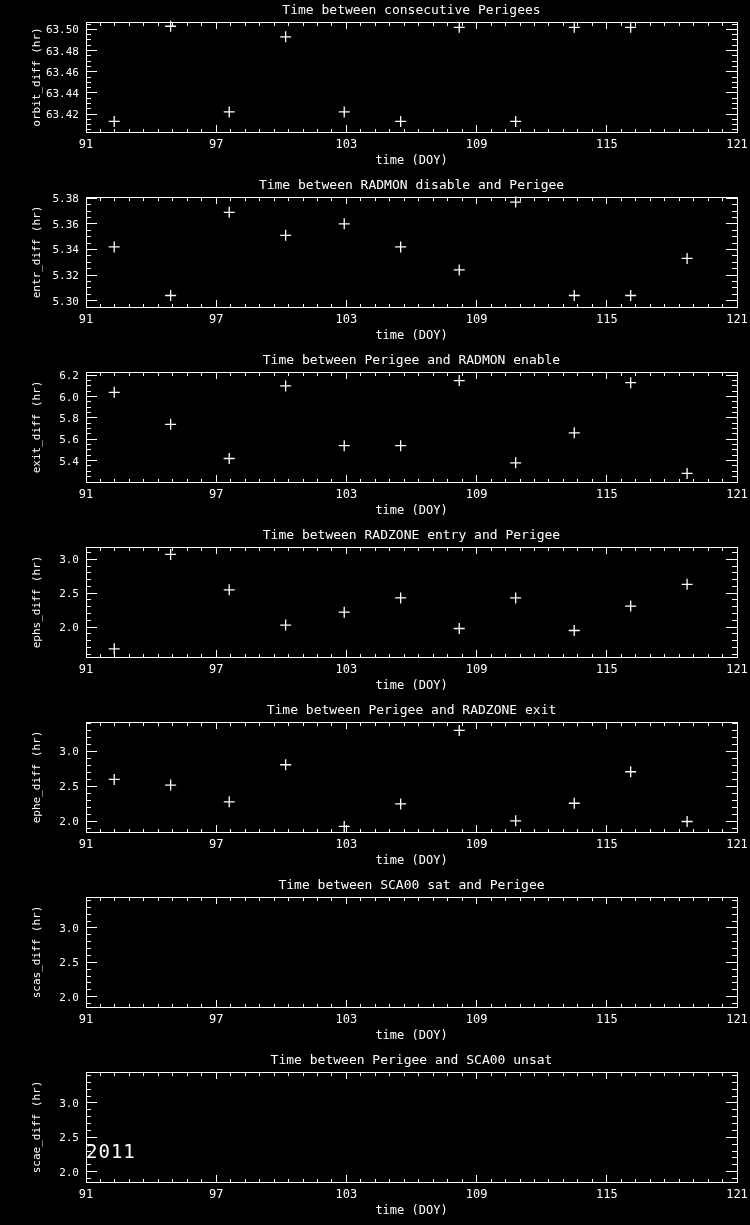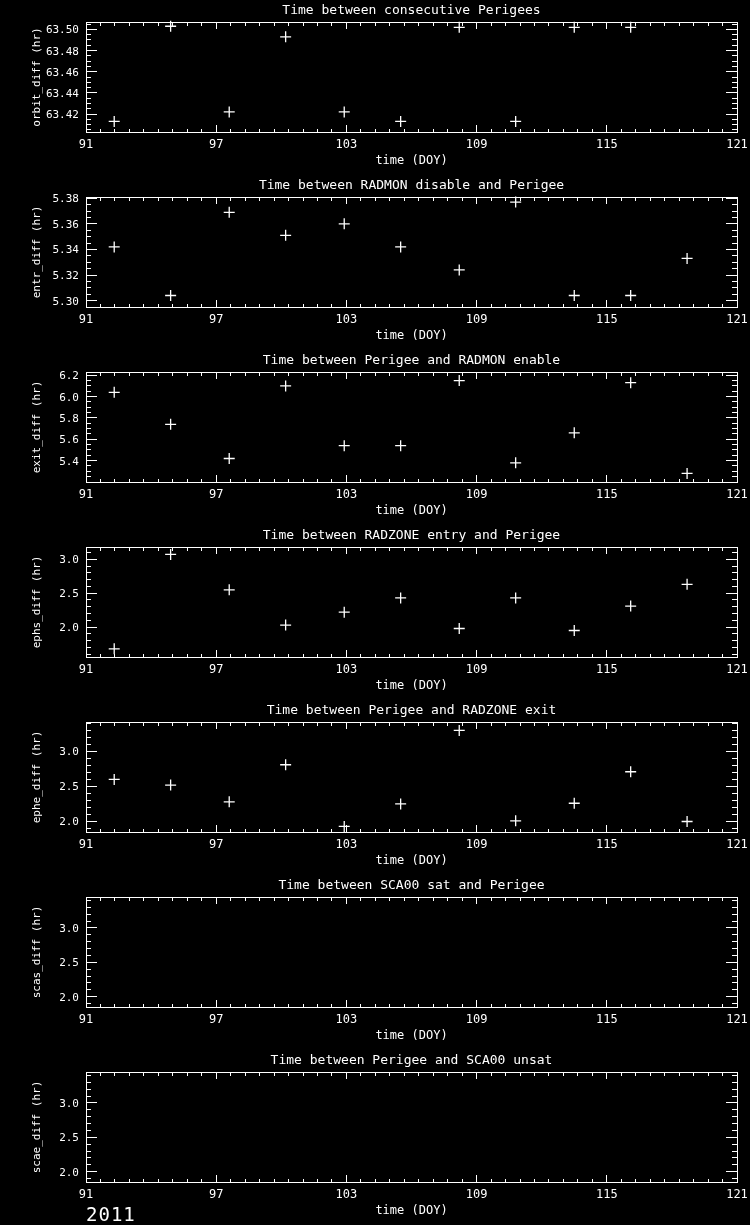--- a/index.html
+++ b/index.html
@@ -12,21 +12,21 @@
   }
   figure.chart{margin:0;padding:0;width:750px;height:175px;display:block;}
   svg{display:block;}
   svg text{
     font-family:"DejaVu Sans Mono", monospace;
     fill:#ffffff;
   }
   .year-label{
     position:absolute;
     left:86px;
-    top:1203px;
+    top:1140px;
     color:#ffffff;
     font-size:19px;
     letter-spacing:1px;
   }
 </style>
 </head>
 <body>
 
 <div>
   <figure class="chart">

